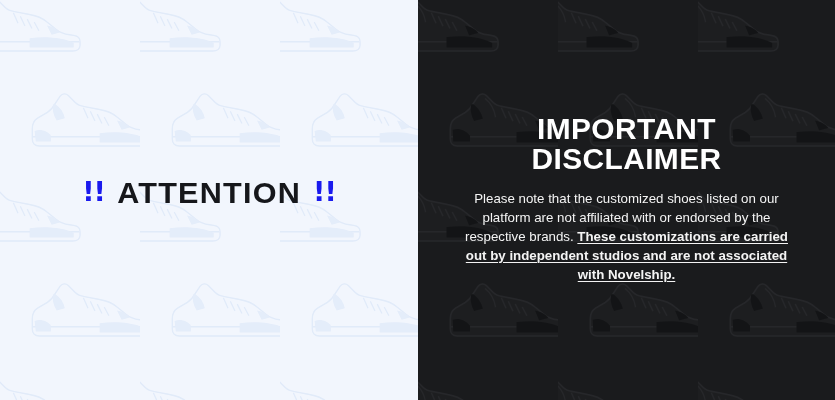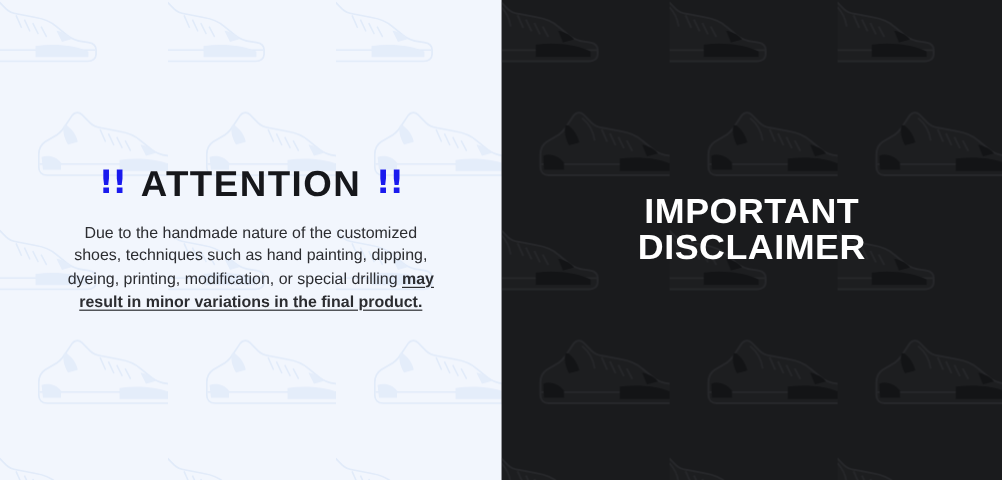--- a/index.html
+++ b/index.html
@@ -151,21 +151,20 @@
         <rect width="418" height="400" fill="url(#patL)" opacity="0.95"></rect>
       </svg>
     </div>
 
     <div class="panel-content">
       <div class="attention-heading">
         <span class="bangs">!!</span>
         <span class="attn-word">ATTENTION</span>
         <span class="bangs">!!</span>
       </div>
-      <p class="body-copy"><span>Due to the handmade nature of the customized shoes, techniques such as hand painting, dipping, dyeing, printing, modification, or special drilling </span><span class="stress">may result in minor variations in the final product.</span></p>
     </div>
   </section>
 
   <section class="panel" id="panel-disclaimer">
 
     <div class="panel-bg">
       <svg width="417" height="400" viewBox="0 0 417 400" xmlns="http://www.w3.org/2000/svg" aria-hidden="true">
         <defs>
           <g id="sneakerD">
             <path d="M4 58 C4 49 7 44 13 40 L30 30 C36 26 40 21 44 14 L52 2 C56 -3 62 -3 66 1 L78 13 C82 17 88 19 94 20 L120 25 C132 27 142 31 150 38 L166 51 C172 56 180 59 189 60 L196 61 C203 62 207 66 207 72 L207 78 C207 84 202 88 195 88 L16 88 C8 88 4 83 4 76 Z" fill="#1d1e20" stroke="#26272a" stroke-width="2.6"></path>
@@ -195,16 +194,17 @@
         <rect width="417" height="400" fill="#1a1b1d"></rect>
         <rect width="417" height="400" fill="url(#patD)"></rect>
       </svg>
     </div>
 
     <div class="panel-content">
       <h2 class="disclaimer-heading">
         <span class="hl">IMPORTANT</span>
         <span class="hl">DISCLAIMER</span>
       </h2>
+      <p class="body-copy"><span>Please note that the customized shoes listed on our platform are not affiliated with or endorsed by the respective brands. </span><span class="stress">These customizations are carried out by independent studios and are not associated with Novelship.</span></p>
     </div>
   </section>
 
 </div>
 
 </body></html>

